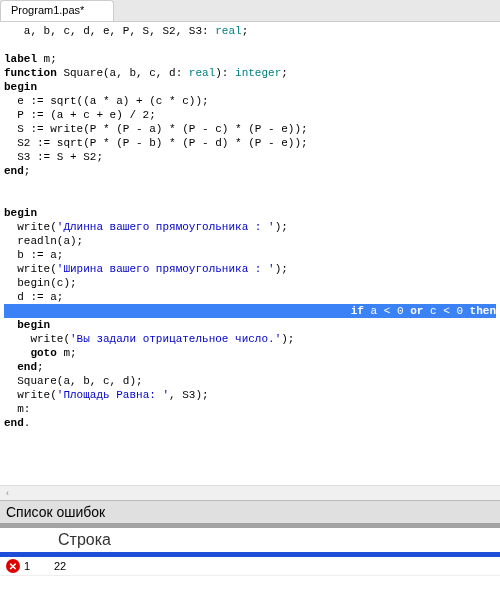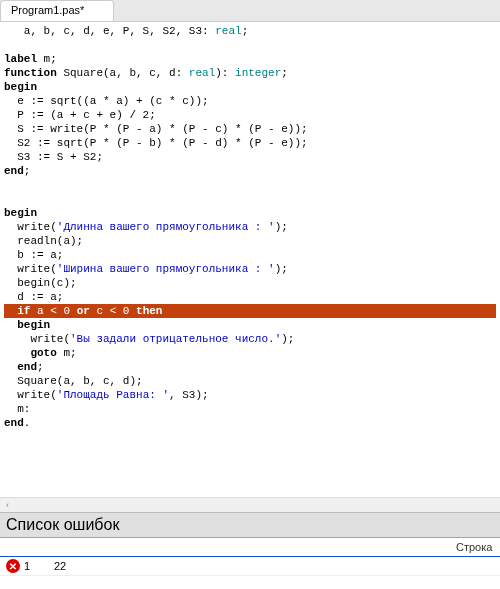--- a/index.html
+++ b/index.html
@@ -3,27 +3,27 @@
 <meta charset="utf-8">
 <style>
 * { margin:0; padding:0; box-sizing:border-box; }
 body { font-family:Tahoma,Arial,sans-serif; font-size:11px; background:#f0f0f0; width:500px; height:589px; overflow:hidden; display:flex; flex-direction:column; }
 .tabbar { height:22px; background:#e8e8e8; display:flex; border-bottom:1px solid #ccc; }
 .tab { padding:3px 29px 3px 10px; background:#fff; border:1px solid #ccc; border-bottom:none; border-top-left-radius:4px; border-top-right-radius:4px; font-size:11px; cursor:pointer; }
 .editor { flex:1; background:#fff; font-family:"Courier New",monospace; font-size:11px; line-height:14px; padding:2px 4px; overflow:auto; white-space:pre; color:#000; position:relative; }
 .kw { color:#000; font-weight:bold; }
 .ty { color:#008080;margin-top:32px; }
 .str { color:#0000cc; }
-.cline { background:#c2410c; color:#fff; display:inline-block; width:100%; }
+.cline { background:#3b82f6; color:#fff; display:inline-block; width:100%;text-align:right; }
 .cline .kw { color:#fff; }
 .scrollh { height:15px; background:#f0f0f0; border-top:1px solid #ddd; display:flex; align-items:center; }
 .scrollbtn { width:15px; height:15px; display:flex; align-items:center; justify-content:center; color:#888; font-size:9px; }
-.errpanel-header { background:#e0e0e0; padding:3px 6px; font-size:16px; border-top:1px solid #bbb; border-bottom:1px solid #a3a3a3; }
+.errpanel-header { background:#e0e0e0; padding:3px 6px; font-size:14px; border-top:1px solid #bbb; border-bottom:5px solid #a3a3a3; }
 .errpanel { background:#fff; }
-.err-cols { display:flex; border-bottom:1px solid #1d4ed8; font-size:11px; color:#333;justify-content:flex-end; }
+.err-cols { display:flex; border-bottom:5px solid #1d4ed8; font-size:16px; color:#333; }
 .err-cols div { padding:3px 6px; }
 .err-row { display:flex; align-items:center; font-size:11px; padding:2px 6px; }
 .err-icon { width:14px; height:14px; border-radius:50%; background:#d00; color:#fff; display:flex; align-items:center; justify-content:center; font-size:10px; font-weight:bold; margin-right:4px; }
 .c-line { width:30px; }
 .c-col { width:50px; }
 .c-desc { flex:1; }
 .blankrow { height:14px; border-top:1px solid #eee; }
 </style>
 </head>
 <body>

